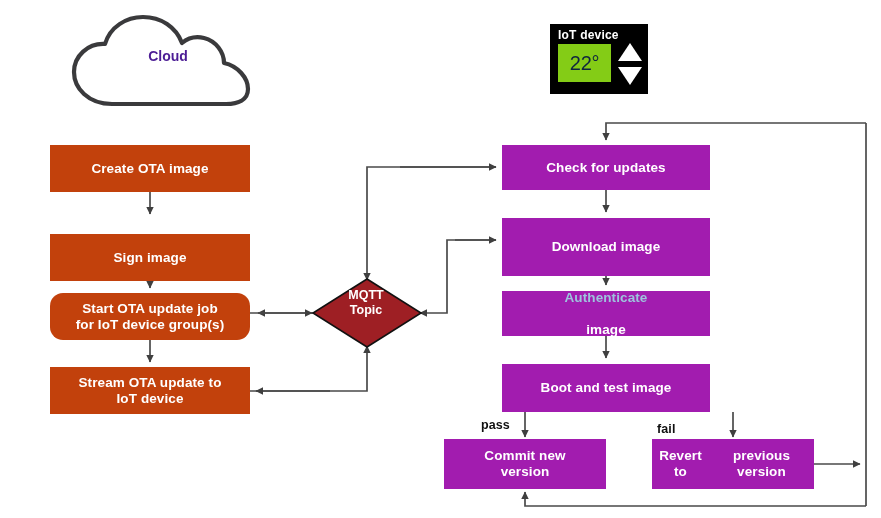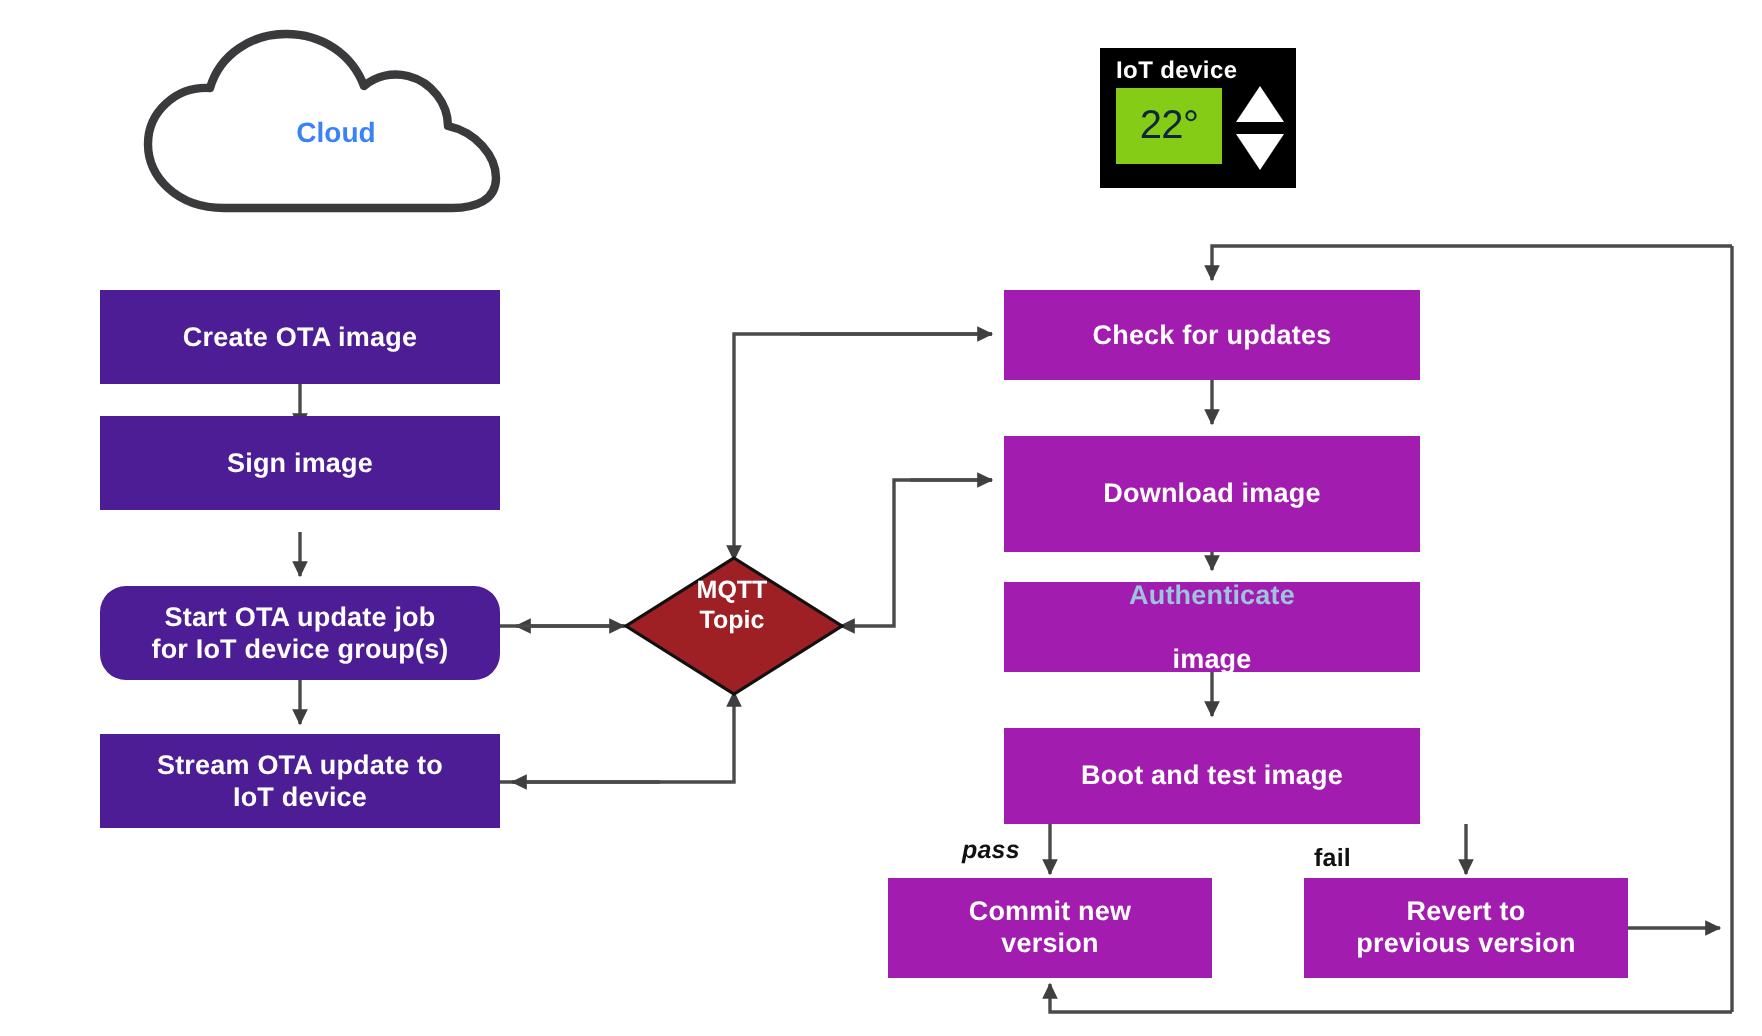--- a/index.html
+++ b/index.html
@@ -1,25 +1,25 @@
 <!DOCTYPE html>
 <html><head>
 <meta charset="utf-8">
 <style>
   html,body{margin:0;padding:0;background:#ffffff;}
   body{font-family:"Liberation Sans",sans-serif;}
   #stage{position:relative;width:881px;height:518px;background:#ffffff;overflow:hidden;}
   #wires{position:absolute;left:0;top:0;width:881px;height:518px;}
   .node{position:absolute;box-sizing:border-box;display:flex;align-items:center;justify-content:center;text-align:center;color:#ffffff;font-weight:bold;font-size:13.5px;line-height:16px;letter-spacing:.1px;}
-  .teal-light{background:#4c1d95;}
+  .teal-light{background:#c2410c;}
   .teal-dark{background:#a21caf;}
   .node span{display:block;}
   .hl{color:#9dc3dd;}
   .edge-label{position:absolute;font-size:12.5px;font-weight:bold;color:#111111;letter-spacing:.1px;}
-  #cloud-label{position:absolute;left:88px;top:10px;width:160px;height:98px;display:flex;align-items:center;justify-content:center;font-size:14px;font-weight:bold;color:#3b82f6;padding-top:14px;box-sizing:border-box;}
+  #cloud-label{position:absolute;left:88px;top:0;width:160px;height:98px;display:flex;align-items:center;justify-content:center;font-size:14px;font-weight:bold;color:#4c1d95;padding-top:14px;box-sizing:border-box;}
   #iot-panel{position:absolute;left:550px;top:24px;width:98px;height:70px;background:#000000;box-sizing:border-box;}
   #iot-title{position:absolute;left:558px;top:28px;font-size:12px;font-weight:bold;color:#ffffff;letter-spacing:.2px;}
   #iot-display{position:absolute;left:558px;top:44px;width:53px;height:38px;background:#84cc16;display:flex;align-items:center;justify-content:center;}
   #iot-temp{font-size:20px;font-weight:normal;color:#10263e;letter-spacing:-.3px;}
   #iot-stepper{position:absolute;left:616px;top:42px;width:28px;height:44px;}
   #diamond-label{position:absolute;left:326px;top:285px;width:80px;height:36px;display:flex;flex-direction:column;align-items:center;justify-content:center;color:#ffffff;font-weight:bold;font-size:12.5px;line-height:15px;}
 </style>
 </head>
 <body>
 
@@ -77,21 +77,21 @@
   </div>
   <svg id="iot-stepper" viewBox="0 0 28 44">
     <path d="M14,1 L26,19 L2,19 Z" fill="#ffffff"></path>
     <path d="M14,43 L26,25 L2,25 Z" fill="#ffffff"></path>
   </svg>
 
   <div class="node teal-light" style="left:50px;top:145px;width:200px;height:47px;">
     <span>Create OTA image</span>
   </div>
 
-  <div class="node teal-light" style="left:50px;top:208px;width:200px;height:47px;">
+  <div class="node teal-light" style="left:50px;top:234px;width:200px;height:47px;">
     <span>Sign image</span>
   </div>
 
   <div class="node teal-light" style="left:50px;top:293px;width:200px;height:47px;flex-direction:column;border-radius:13px;">
     <span>Start OTA update job</span>
     <span>for IoT device group(s)</span>
   </div>
 
   <div class="node teal-light" style="left:50px;top:367px;width:200px;height:47px;flex-direction:column;">
     <span>Stream OTA update to</span>
@@ -116,26 +116,26 @@
       <span class="hl">Authenticate</span>
         <span>&nbsp;</span>
         <span>image</span>
     </span>
   </div>
 
   <div class="node teal-dark" style="left:502px;top:364px;width:208px;height:48px;">
     <span>Boot and test image</span>
   </div>
 
-  <div class="edge-label" style="left:481px;top:418px;font-style:italic;">pass</div>
+  <div class="edge-label" style="left:481px;top:418px;">pass</div>
   <div class="edge-label" style="left:657px;top:422px;">fail</div>
 
   <div class="node teal-dark" style="left:444px;top:439px;width:162px;height:50px;flex-direction:column;">
     <span>Commit new</span>
     <span>version</span>
   </div>
 
-  <div class="node teal-dark" style="left:652px;top:439px;width:162px;height:50px;flex-direction:column;">
+  <div class="node teal-dark" style="left:652px;top:439px;width:162px;height:50px;flex-direction:row;">
     <span>Revert to</span>
     <span>previous version</span>
   </div>
 
 </div>
 
 </body></html>

